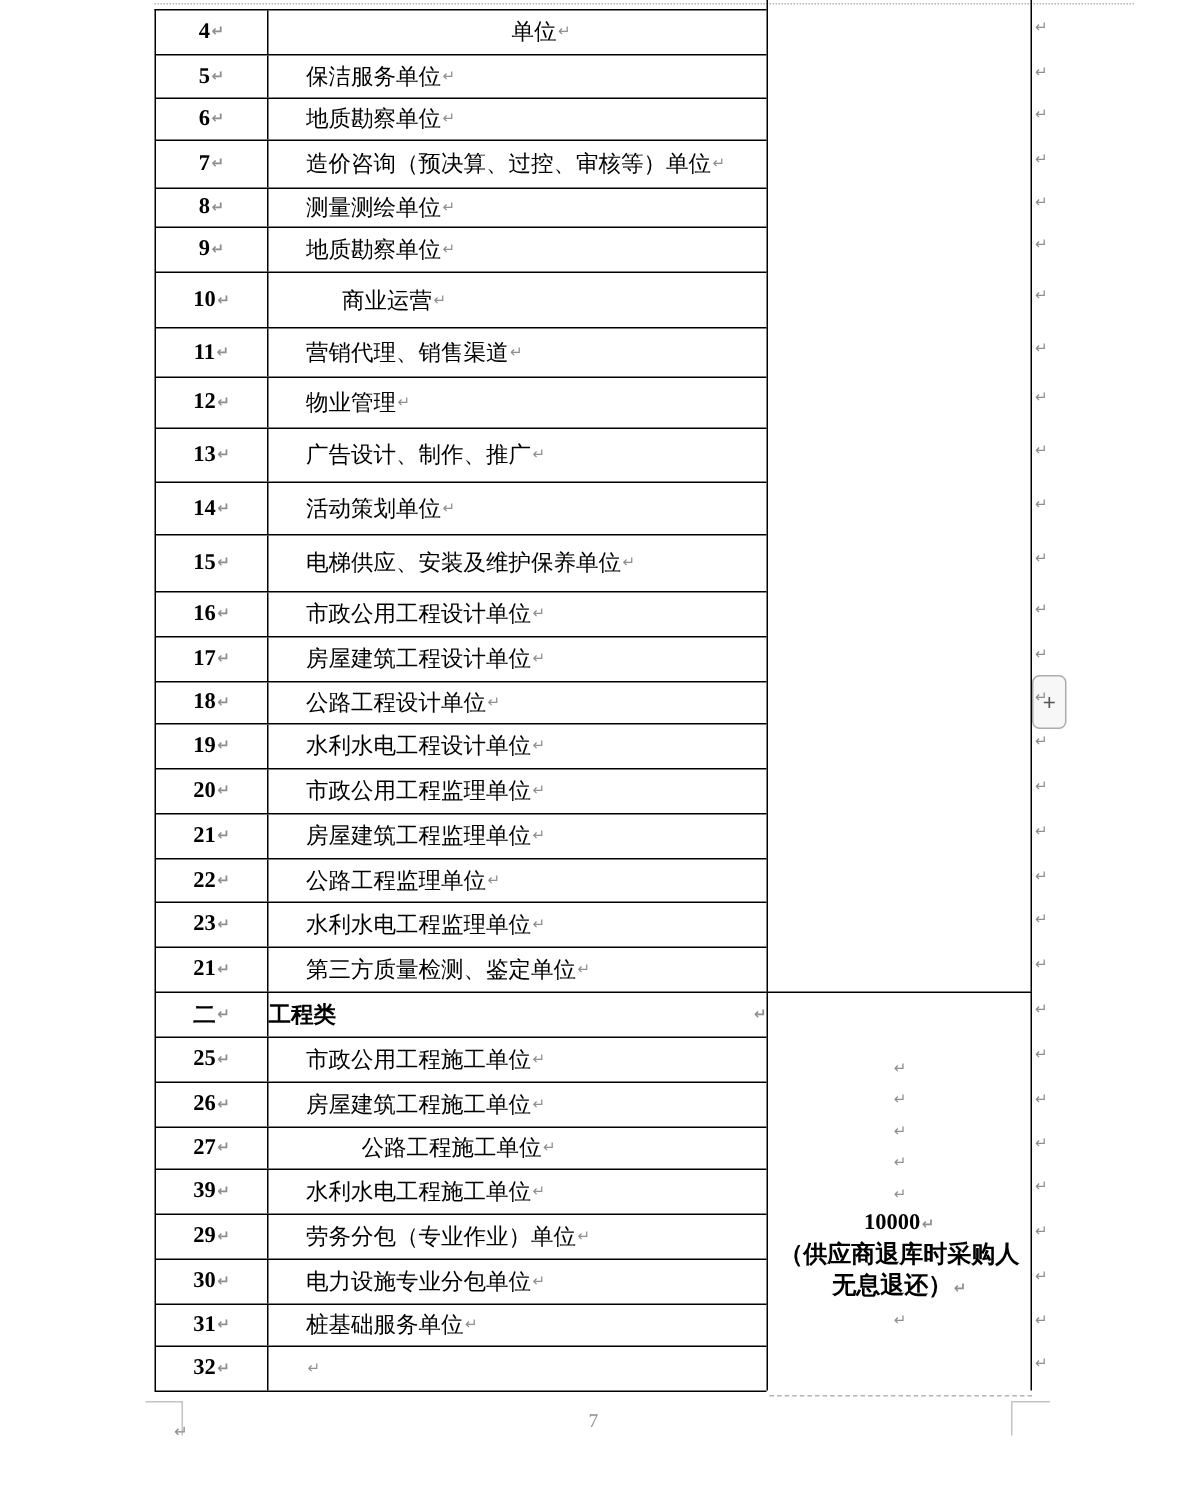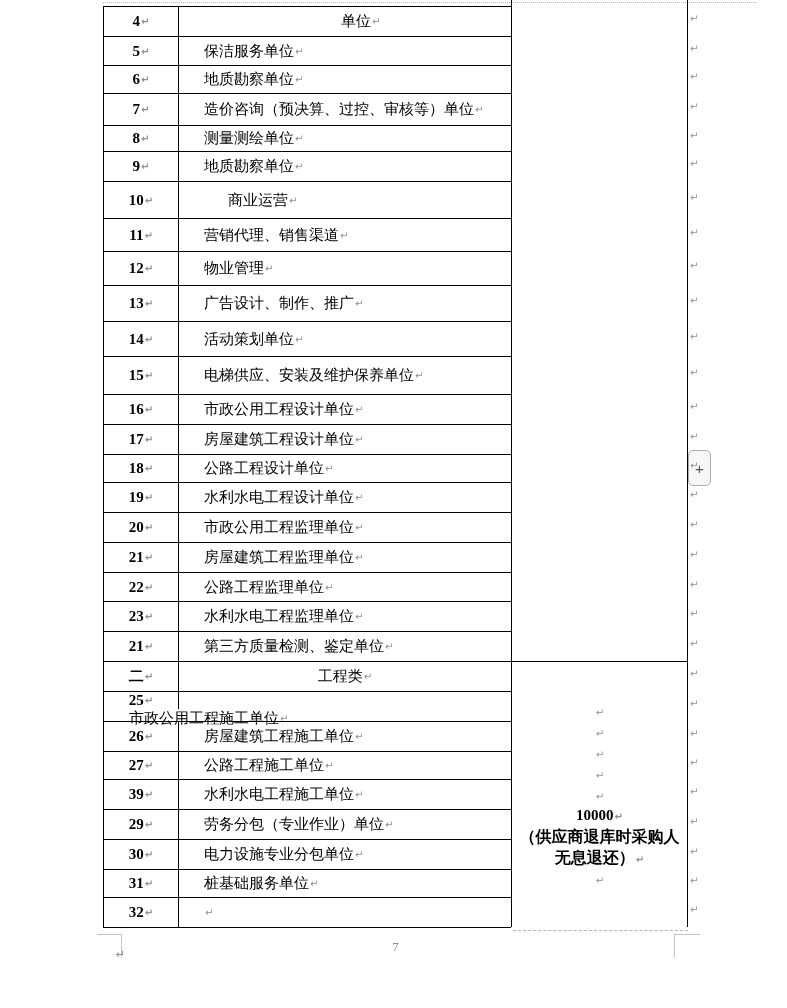--- a/index.html
+++ b/index.html
@@ -7,21 +7,21 @@
         font-family:"Liberation Serif","DejaVu Serif",serif;color:#000;}
   
   .dotted-top{position:absolute;left:103px;top:2px;width:653px;height:0;border-top:1px dotted #b5b5b5;}
   .dashed-bottom{position:absolute;left:513px;top:930px;width:175px;height:0;border-top:1px dashed #b5b5b5;}
   
   .rows{position:absolute;left:103px;top:6px;width:408px;border-top:1px solid #000;border-left:1px solid #000;box-sizing:border-box;}
   .row{display:flex;border-bottom:1px solid #000;box-sizing:border-box;}
   .c1{width:75px;border-right:1px solid #000;box-sizing:border-box;display:flex;align-items:center;justify-content:center;
       font-weight:bold;font-size:15px;}
   .c2{flex:1;display:flex;align-items:center;padding-left:25px;font-size:15px;box-sizing:border-box;}
-  .row.section .c2{justify-content:center;padding-left:0;font-weight:normal;}
+  .row.section .c2{justify-content:space-between;padding-left:0;font-weight:bold;}
   .pil{color:#8f8f8f;font-size:10px;margin-left:1px;font-family:"DejaVu Sans",sans-serif;}
   .col3a{position:absolute;left:511px;top:0px;width:177px;height:661px;border-left:1px solid #000;border-right:1px solid #000;box-sizing:border-box;}
   .col3b{position:absolute;left:511px;top:661px;width:177px;height:266px;border:1px solid #000;border-bottom:none;box-sizing:border-box;
          display:flex;flex-direction:column;justify-content:center;align-items:center;}
   .dep-line{line-height:21px;height:21px;text-align:center;font-weight:bold;font-size:16px;white-space:nowrap;}
   .dep-line.amount{font-size:15px;}
   .dep-line.empty{font-weight:normal;}
   
   .rmark{position:absolute;left:690px;width:14px;height:16px;color:#8f8f8f;font-size:10px;
          font-family:"DejaVu Sans",sans-serif;}
@@ -263,41 +263,41 @@
       <div class="row section" style="height: 30px;">
         <div class="c1">
           <span>二</span>
           <span class="pil">↵</span>
         </div>
         <div class="c2">
           <span>工程类</span>
           <span class="pil">↵</span>
         </div>
       </div>
-      <div class="row" style="height: 30px; flex-direction: column;">
+      <div class="row" style="height: 30px;">
         <div class="c1">
           <span>25</span>
           <span class="pil">↵</span>
         </div>
         <div class="c2">
           <span>市政公用工程施工单位</span>
           <span class="pil">↵</span>
         </div>
       </div>
       <div class="row" style="height: 30px;">
         <div class="c1">
           <span>26</span>
           <span class="pil">↵</span>
         </div>
         <div class="c2">
           <span>房屋建筑工程施工单位</span>
           <span class="pil">↵</span>
         </div>
       </div>
-      <div class="row" style="height: 28px;">
+      <div class="row" style="height: 28px; gap: 37px;">
         <div class="c1">
           <span>27</span>
           <span class="pil">↵</span>
         </div>
         <div class="c2">
           <span>公路工程施工单位</span>
           <span class="pil">↵</span>
         </div>
       </div>
       <div class="row" style="height: 30px;">

